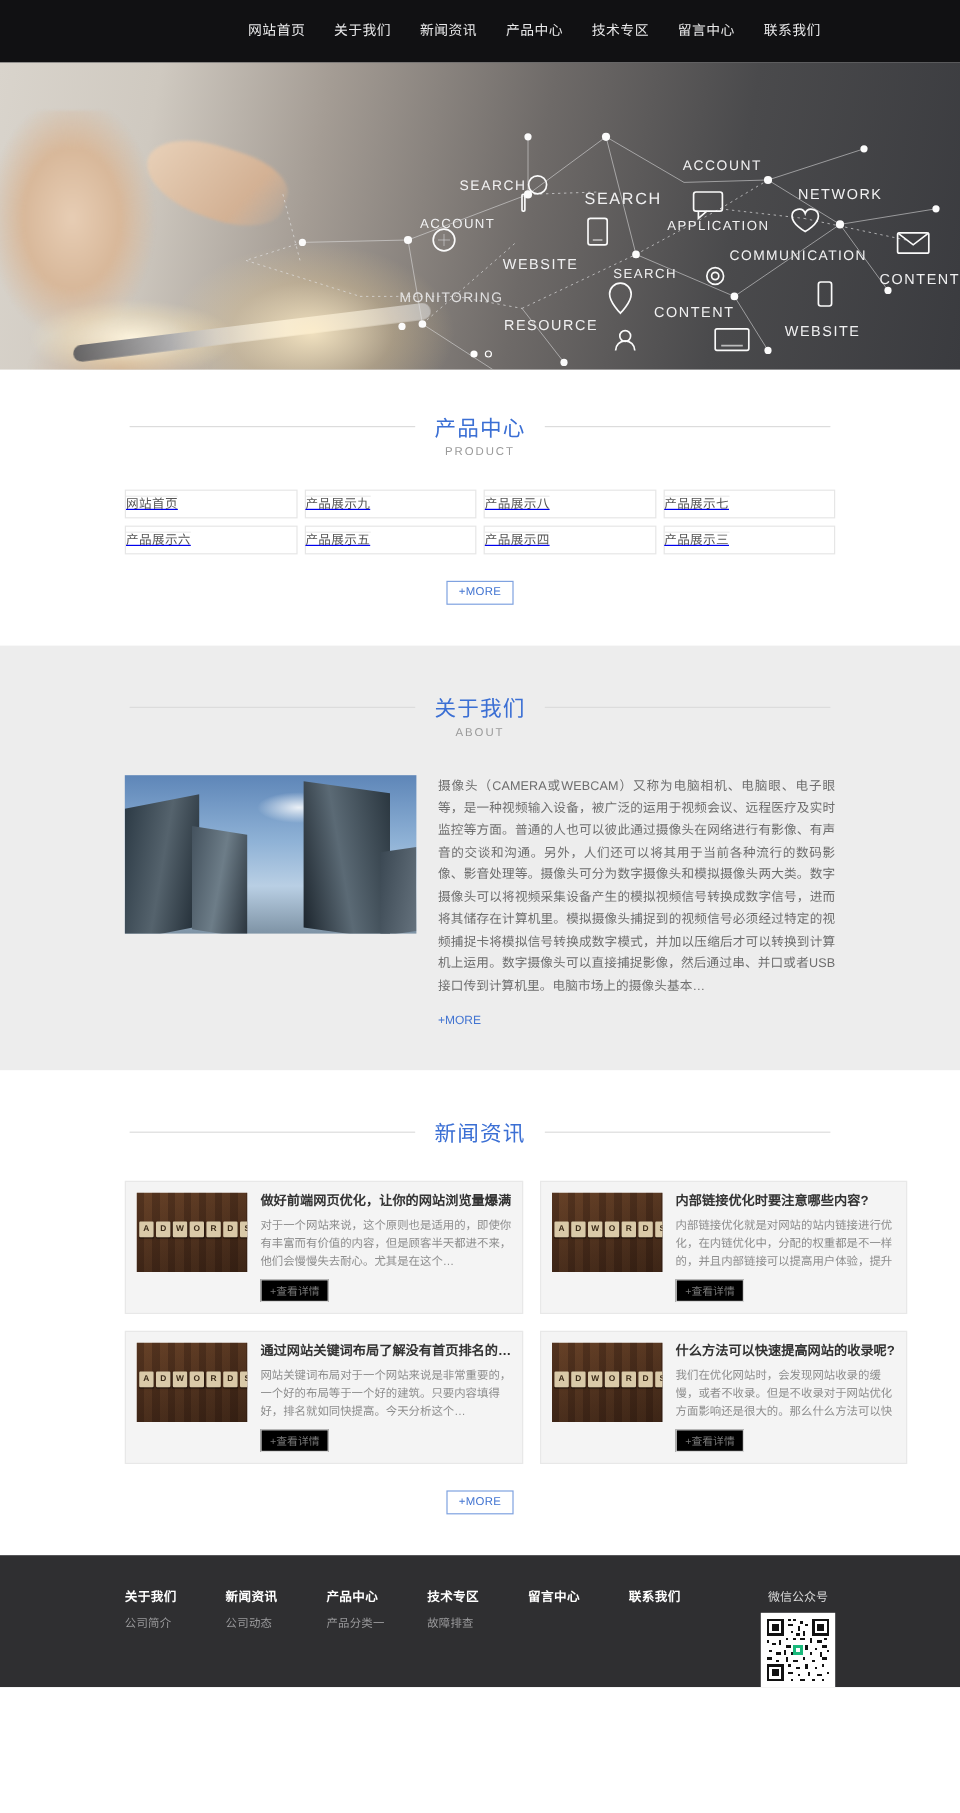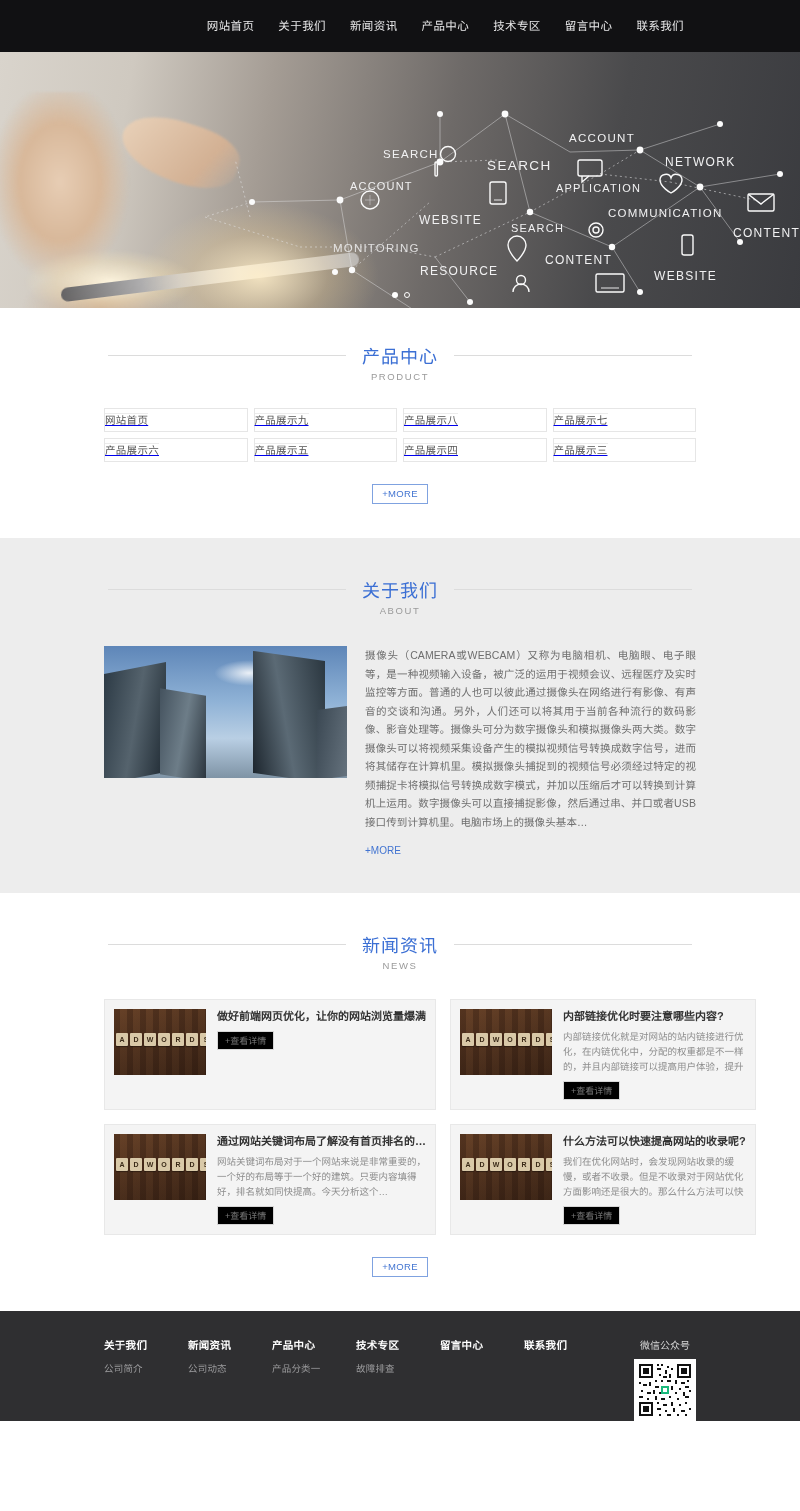--- a/index.html
+++ b/index.html
@@ -420,38 +420,38 @@
     </div>
   </section>
 
   <section class="news">
     <div class="sec-title">
       <div class="title-row">
         <span class="ln"></span>
         <span class="cn">新闻资讯</span>
         <span class="ln"></span>
       </div>
-      <div class="en">NEWS</div>
     </div>
 
     <div class="news-grid">
       <div class="news-card">
         <div class="news-thumb">
           <div class="tiles">
             <span>A</span>
             <span>D</span>
             <span>W</span>
             <span>O</span>
             <span>R</span>
             <span>D</span>
             <span>S</span>
           </div>
         </div>
         <div class="news-main">
           <a class="news-title" href="#">做好前端网页优化，让你的网站浏览量爆满</a>
+          <div class="news-desc">对于一个网站来说，这个原则也是适用的，即使你有丰富而有价值的内容，但是顾客半天都进不来，他们会慢慢失去耐心。尤其是在这个…</div>
           <a class="news-btn" href="#">+查看详情</a>
         </div>
       </div>
 
       <div class="news-card">
         <div class="news-thumb">
           <div class="tiles">
             <span>A</span>
             <span>D</span>
             <span>W</span>

